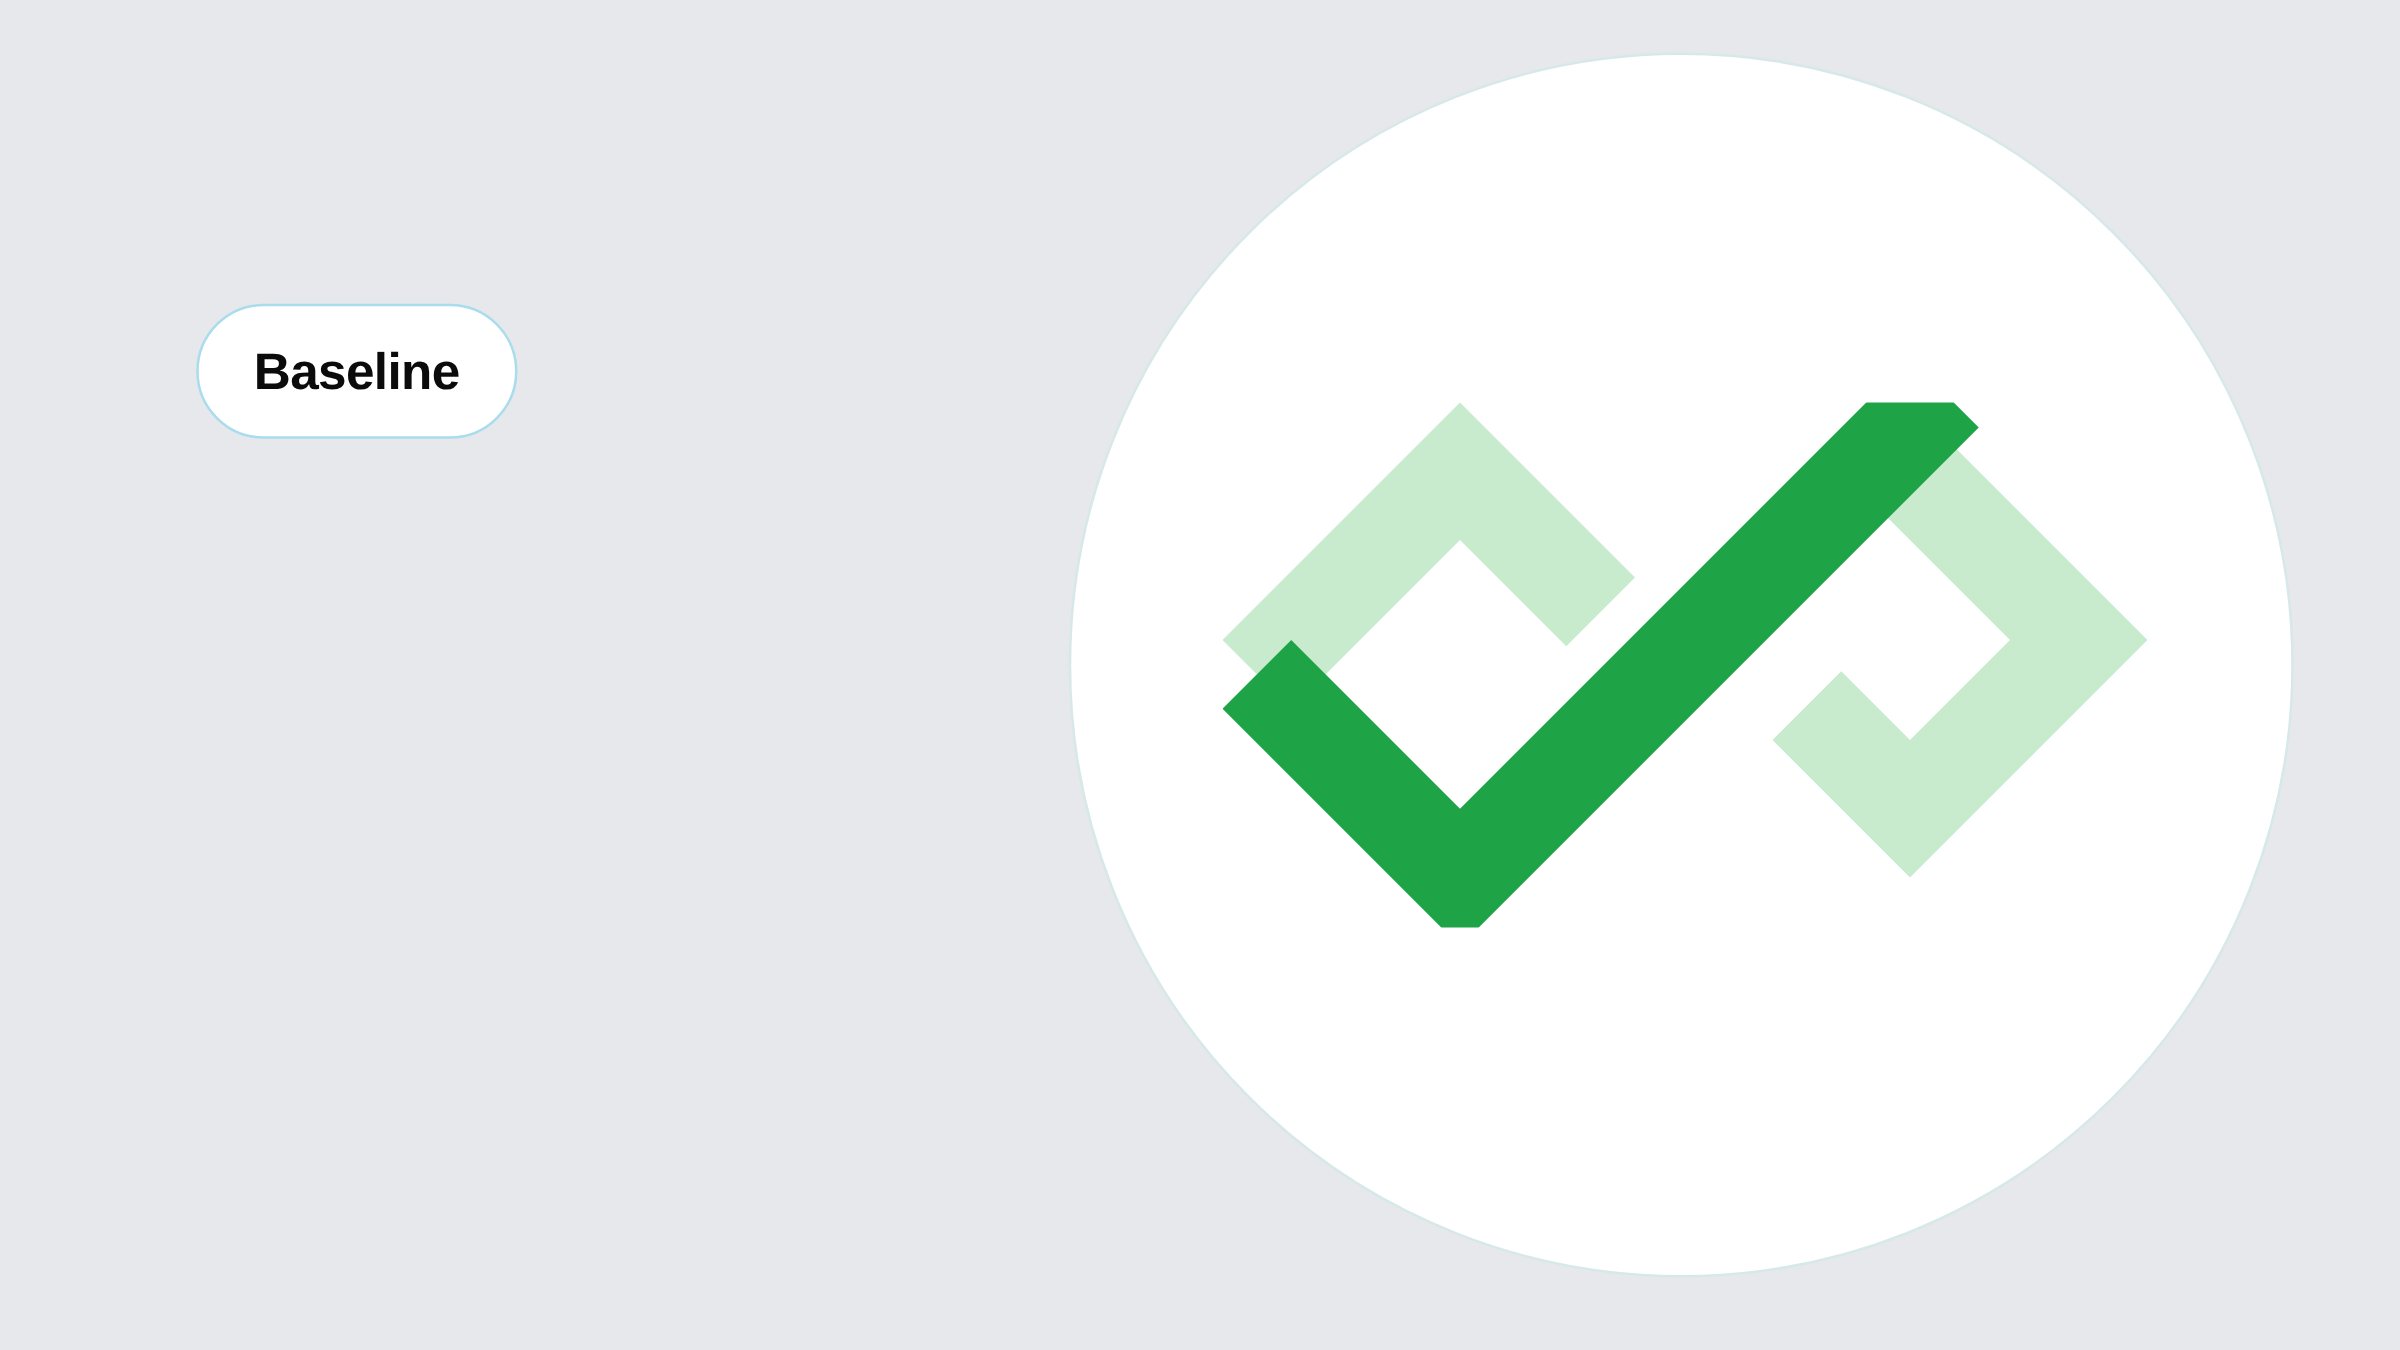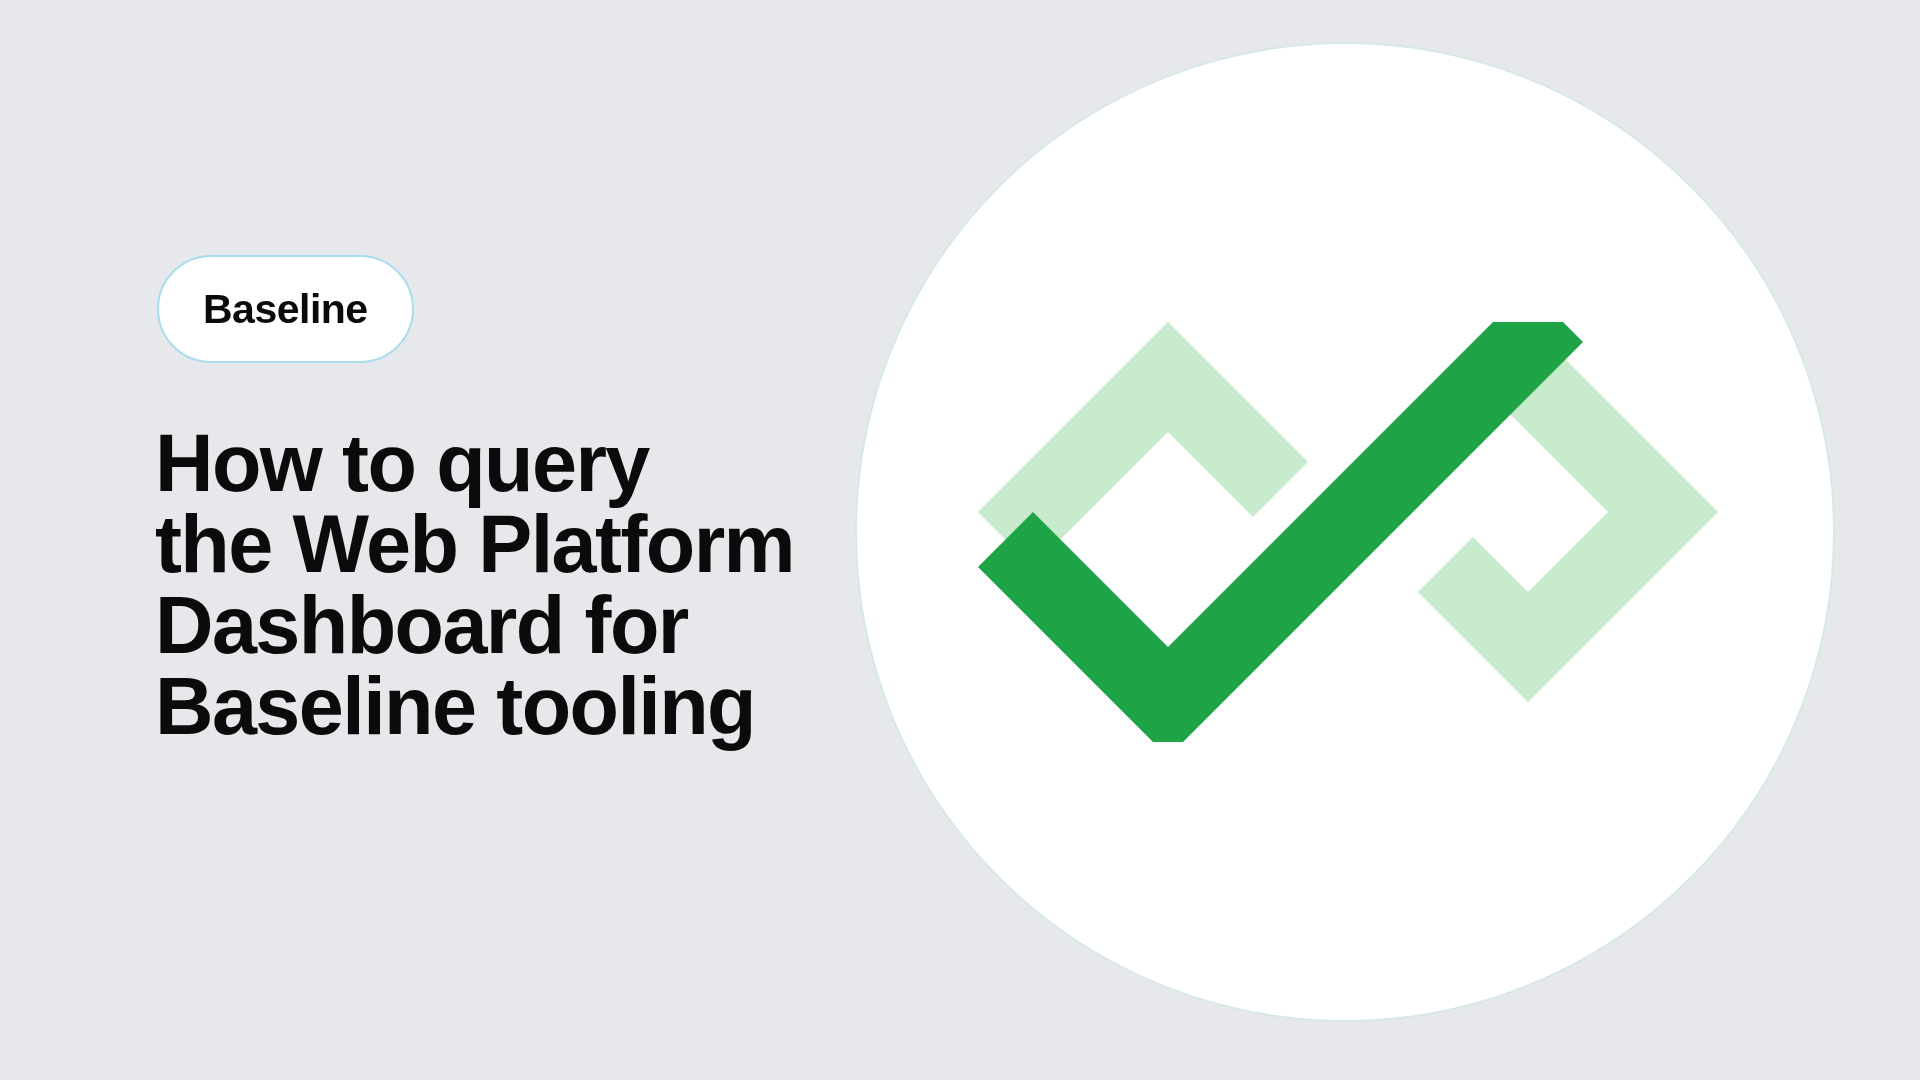--- a/index.html
+++ b/index.html
@@ -19,21 +19,21 @@
     width: 1920px;
     height: 1080px;
     background: #e7e8eb;
     overflow: hidden;
   }
 
   
   #content {
     position: absolute;
     left: 155px;
-    top: 255px;
+    top: 243px;
     width: 700px;
   }
 
   #badge {
     display: inline-flex;
     align-items: center;
     justify-content: center;
     box-sizing: border-box;
     height: 108px;
     padding: 0 44px;
@@ -89,24 +89,20 @@
 <body>
 
 <div id="card" style="background: rgb(231, 232, 235);">
 
   <div id="content">
 
     <div id="badge" style="background: rgb(255, 255, 255); border-color: rgb(169, 220, 236);">
       <span id="badge-label" style="color: rgb(11, 11, 12);">Baseline</span>
     </div>
 
-    <h1 id="heading" style="color: rgb(11, 11, 12);">How to query
-the Web Platform
-Dashboard for
-Baseline tooling</h1>
 
   </div>
 
   <div id="logo-circle" style="background: rgb(255, 255, 255); border-color: rgb(215, 232, 233);">
     <svg id="logo-svg" viewBox="0 0 740 420" xmlns="http://www.w3.org/2000/svg">
 
       <g>
         <path d="M 190 0 L 330 140 L 275 195 L 190 110 L 55 245 L 0 190 Z" fill="#C8EBCE"></path>
         <path d="M 550 0 L 740 190 L 550 380 L 440 270 L 495 215 L 550 270
                  L 630 190 L 495 55 Z" fill="#C8EBCE"></path>

